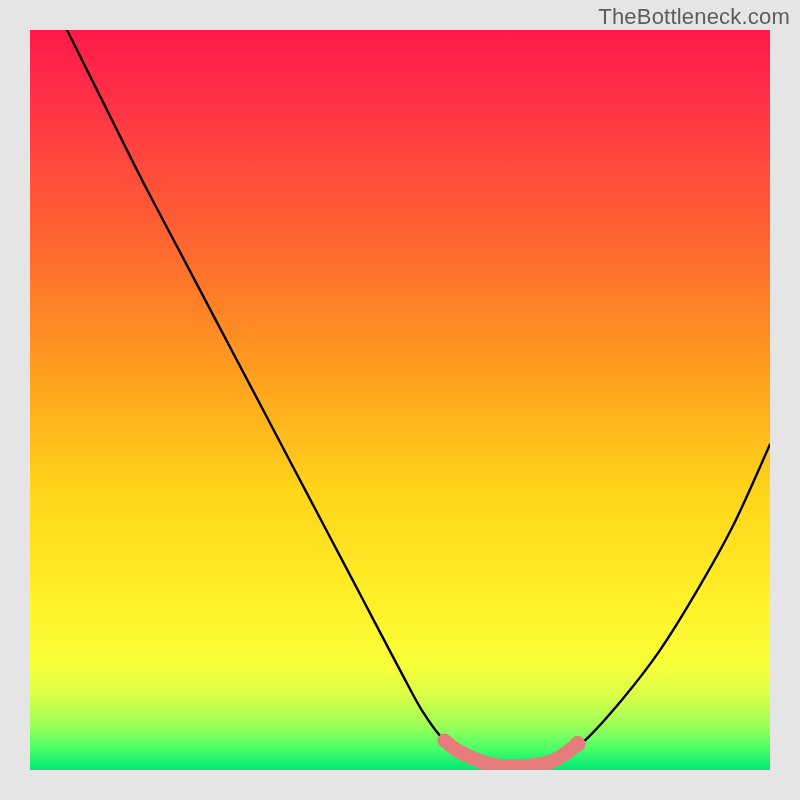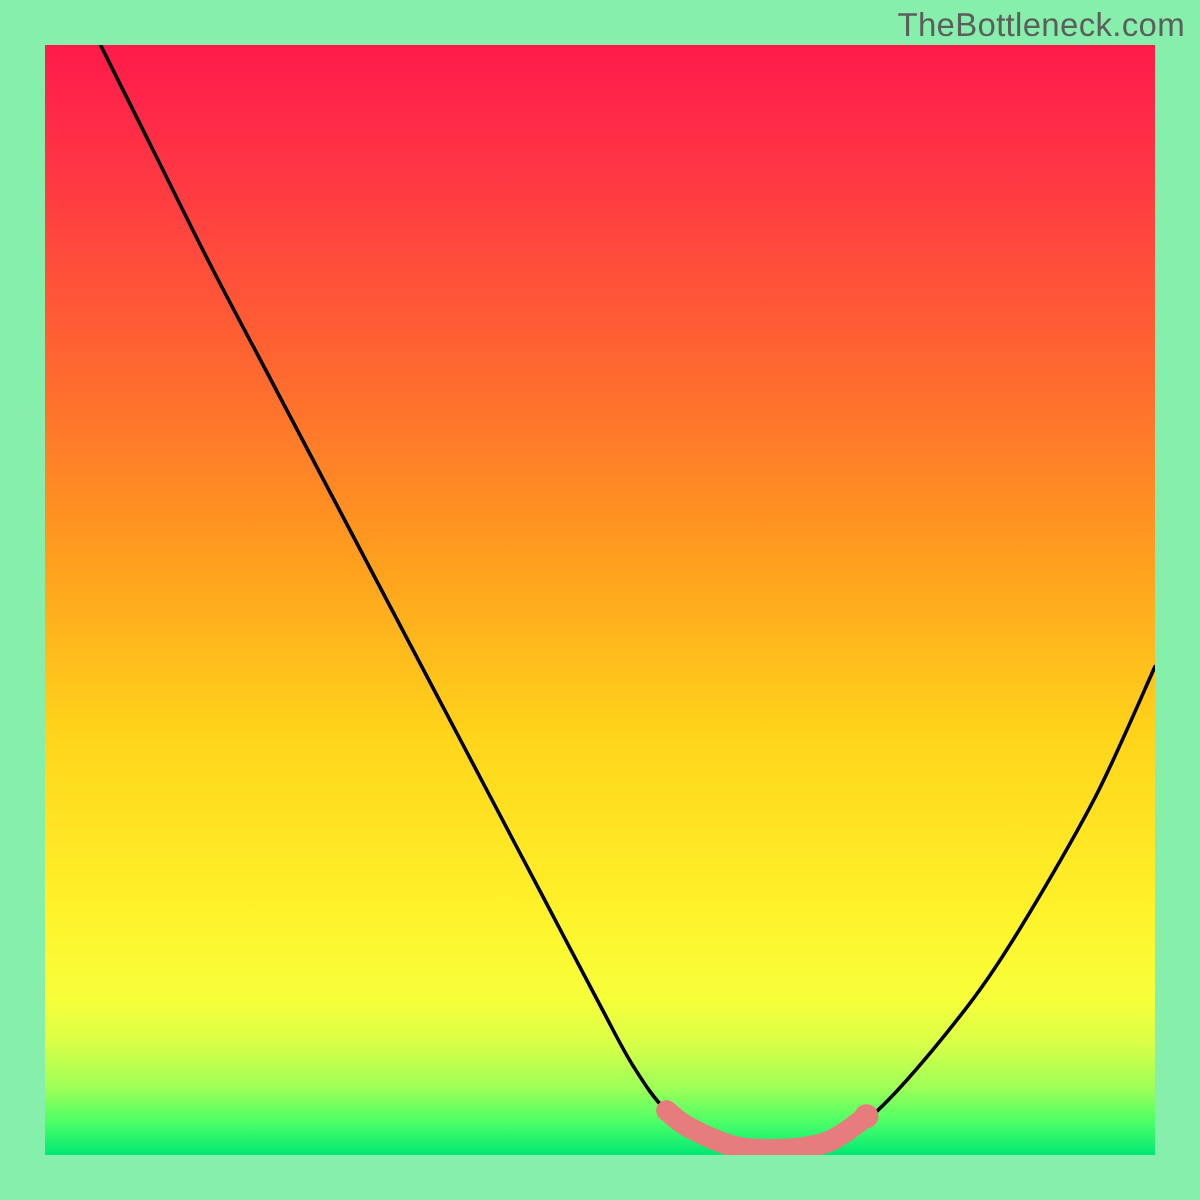--- a/index.html
+++ b/index.html
@@ -10,21 +10,21 @@
     background: #000;
     overflow: hidden;
     font-family: Arial, Helvetica, sans-serif;
   }
   .frame {
     position: absolute;
     top: 0;
     left: 0;
     width: 800px;
     height: 800px;
-    background: #86efac;
+    background: #e5e5e5;
   }
   .watermark {
     position: absolute;
     top: 4px;
     right: 10px;
     color: #5d5d5d;
     font-size: 22px;
     font-weight: 500;
     letter-spacing: 0.2px;
     z-index: 5;

